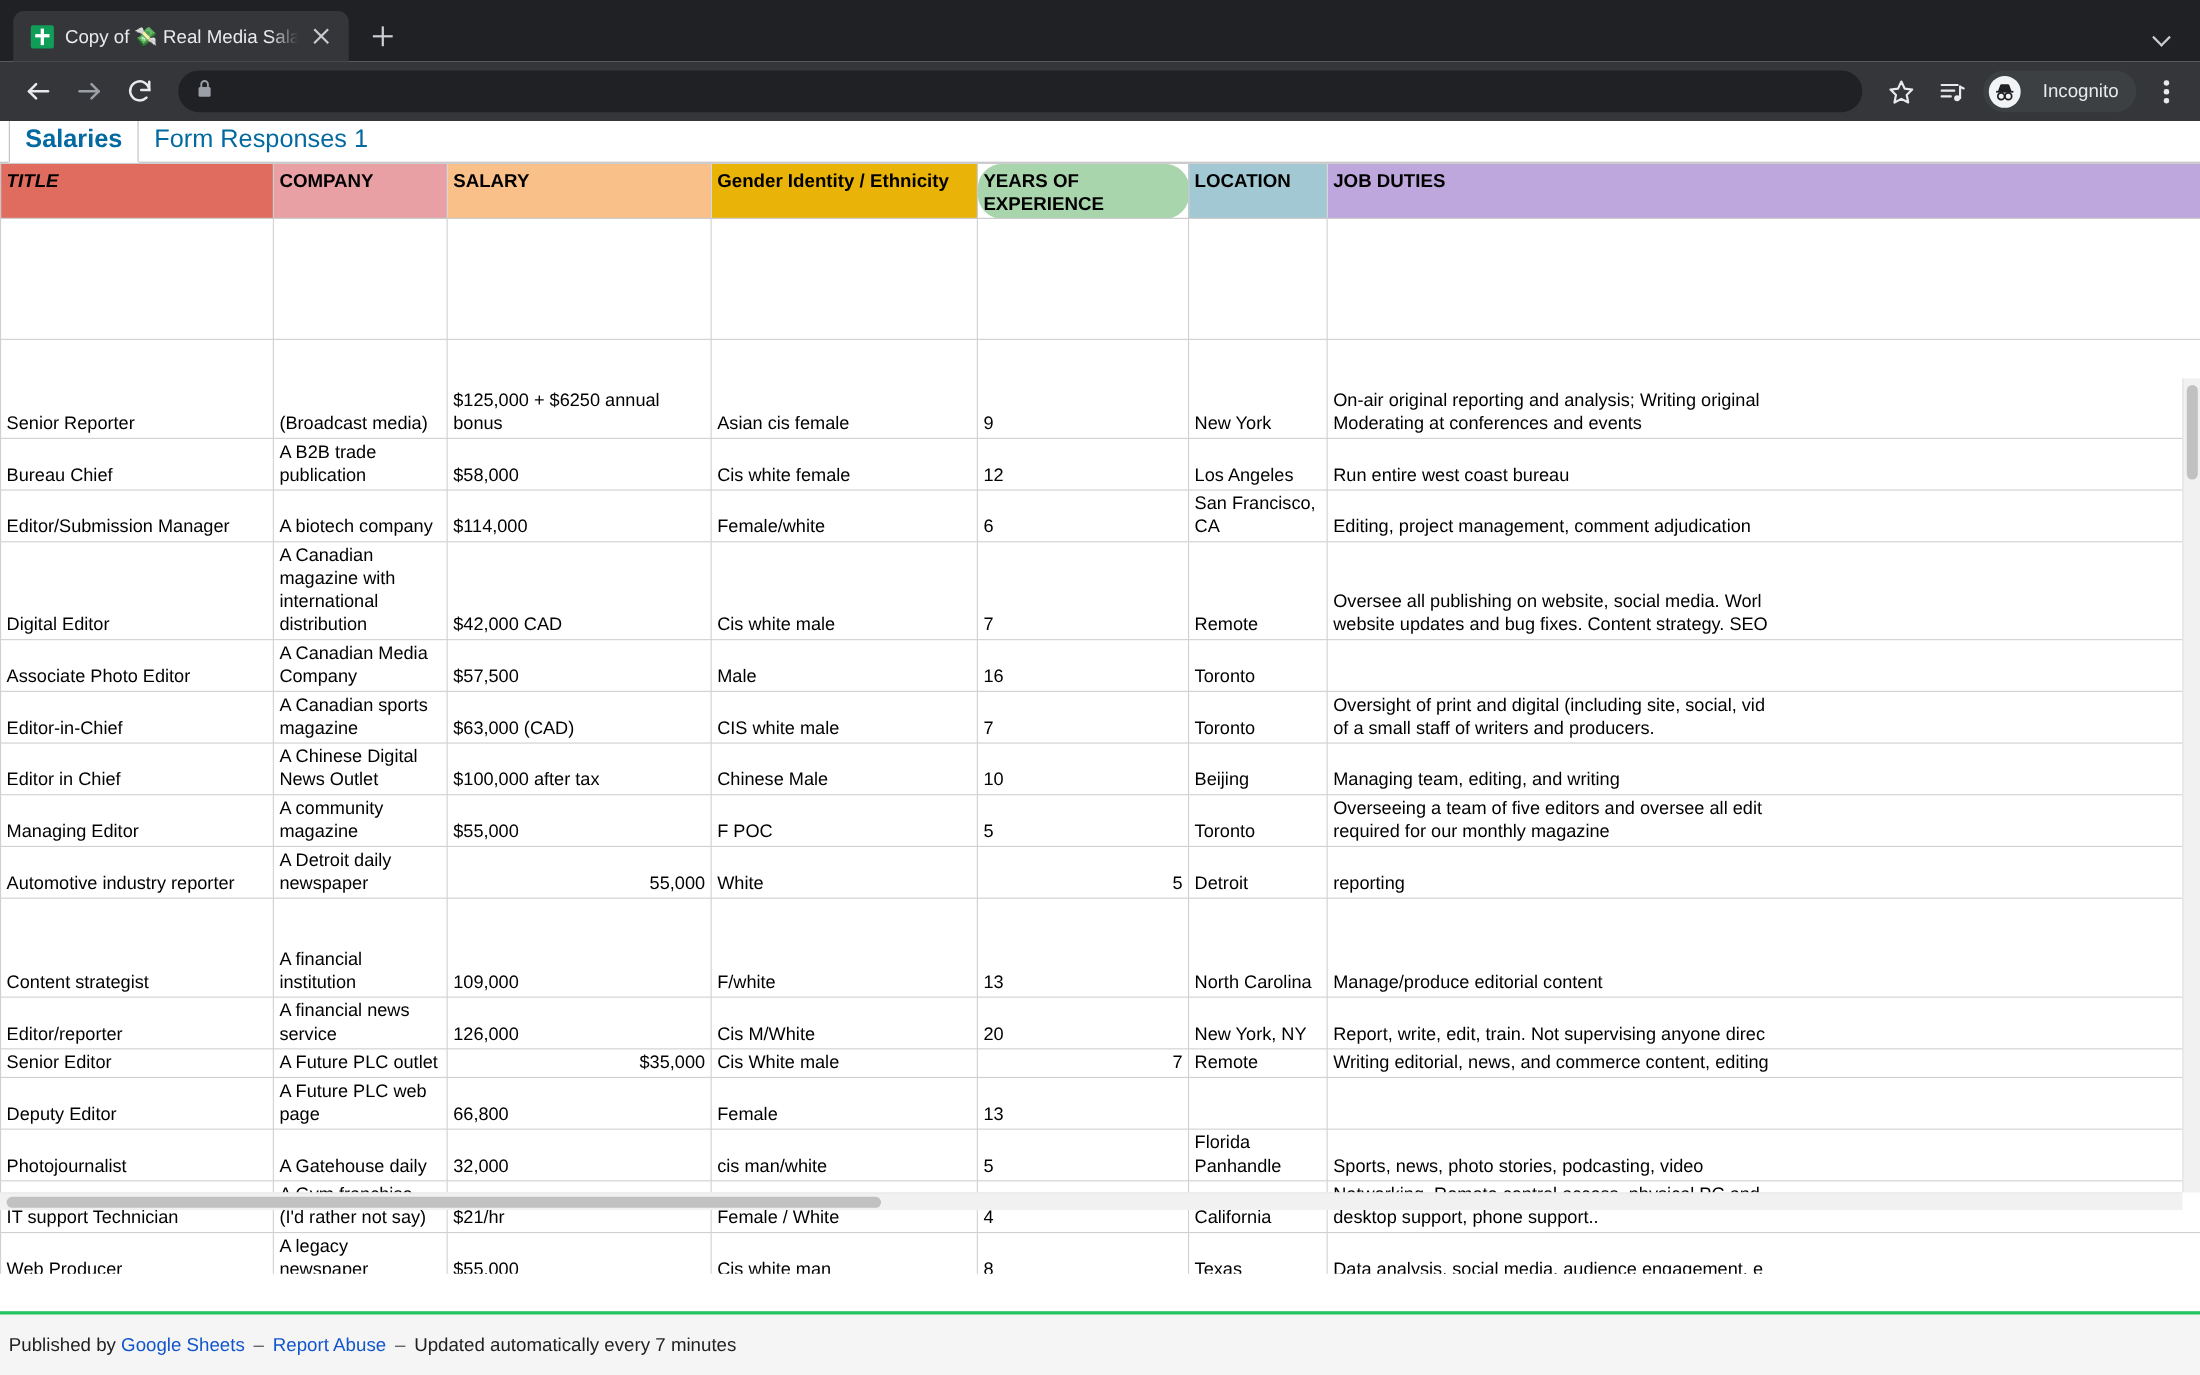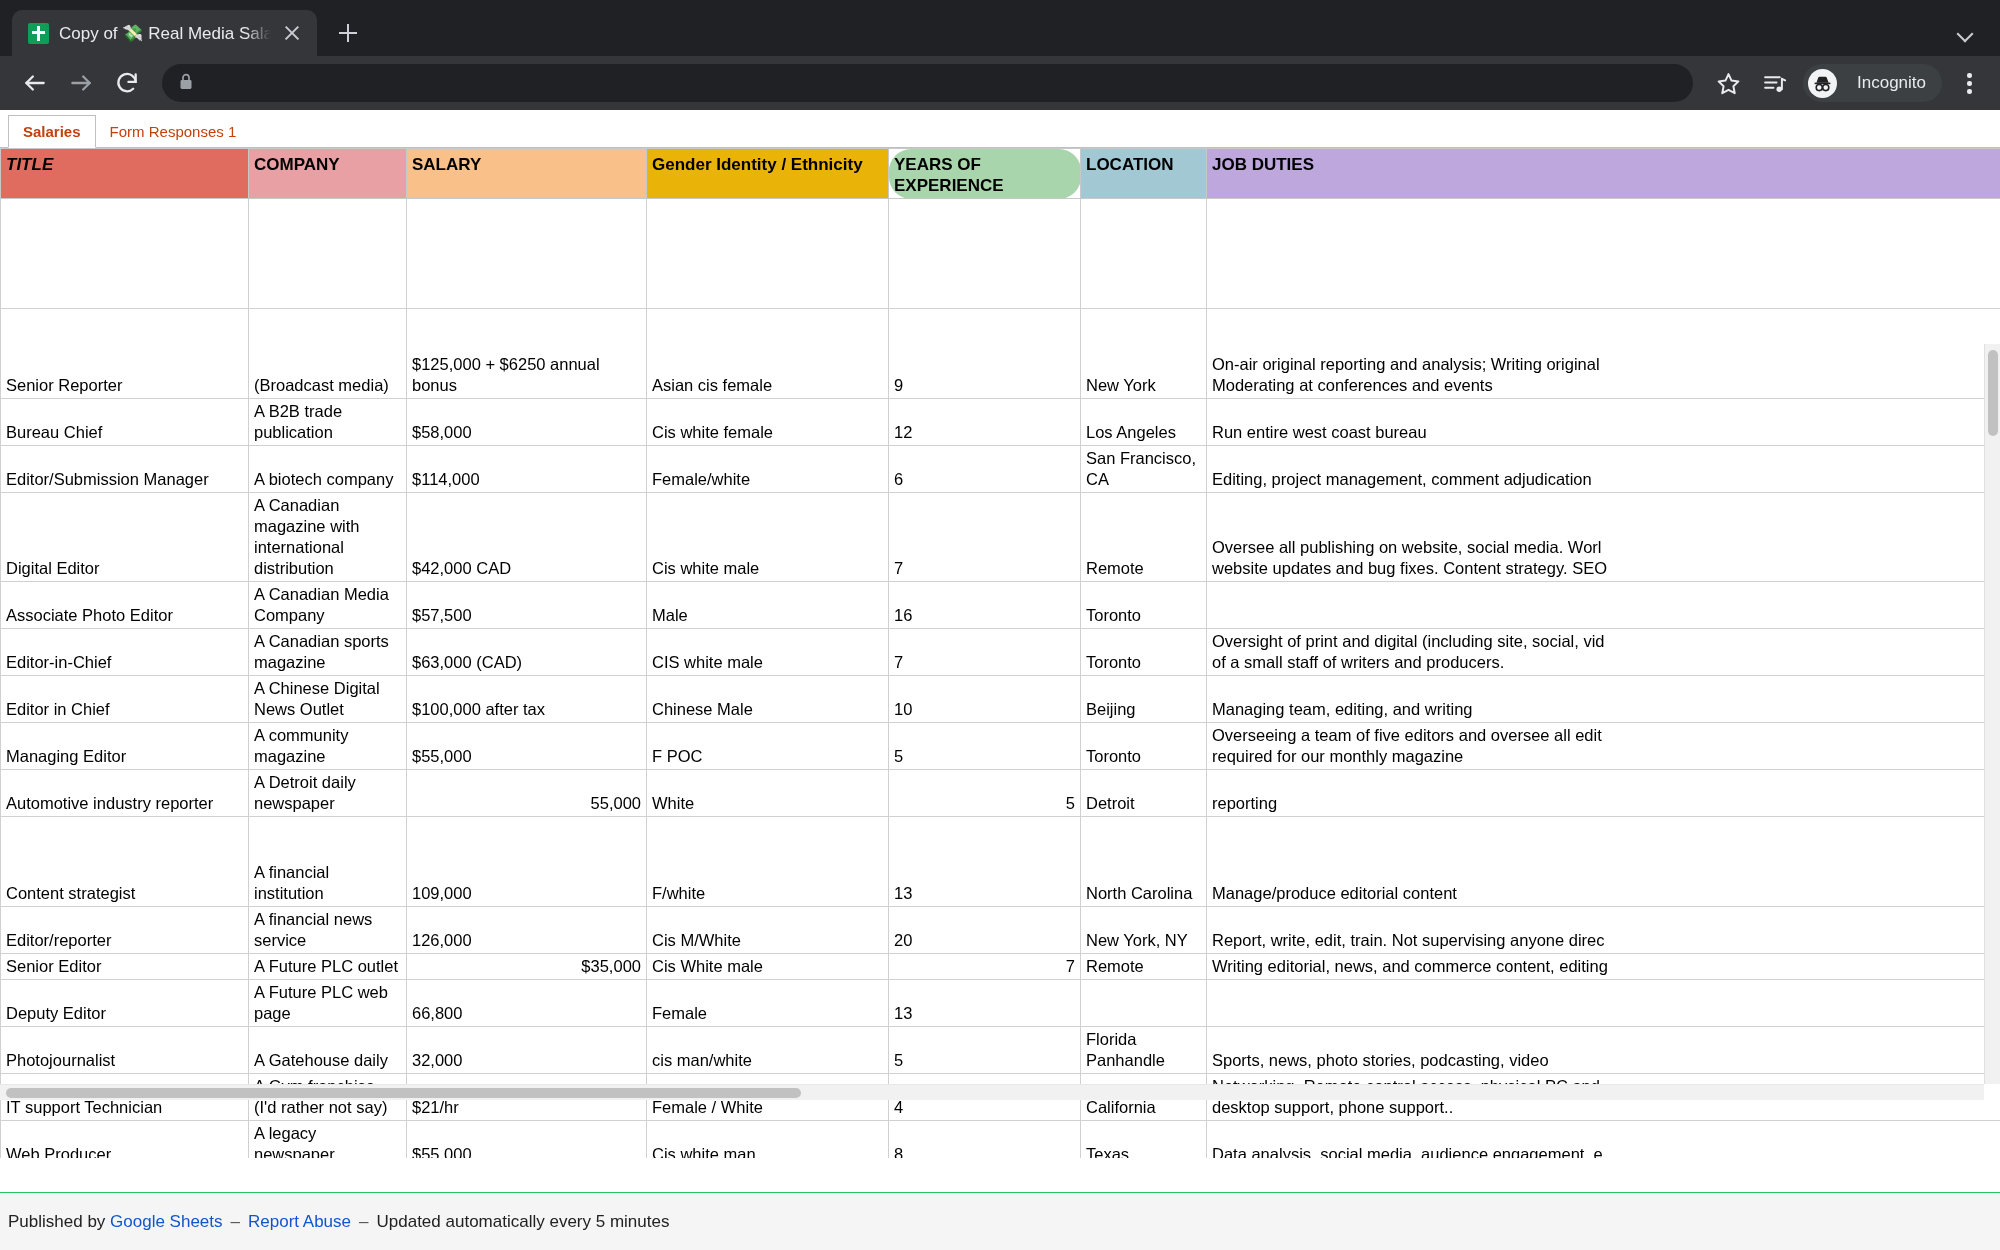--- a/index.html
+++ b/index.html
@@ -117,22 +117,22 @@
   .doc-title {
     font-size: 21px; color: #000; padding: 16px 0 0 8px;
     height: 42px; line-height: 26px;
   }
 
   .sheet-tabs {
     display: flex; align-items: flex-end; height: 38px;
     padding-left: 8px; border-bottom: 1px solid #c0c0c0;
   }
   .sheet-tab {
-    font-size: 15px; padding: 7px 14px 7px 14px;
-    color: #c2410c; white-space: nowrap;
+    font-size: 23px; padding: 7px 14px 7px 14px;
+    color: #0369a1; white-space: nowrap;
   }
   .sheet-tab.active {
     font-weight: bold; border: 1px solid #c0c0c0; border-bottom: 1px solid #fff;
     background: #fff; position: relative; top: 1px;
   }
 
   .grid-wrap { position: relative; height: 1010px; overflow: hidden; }
 
   table.grid {
     border-collapse: collapse; table-layout: fixed;
@@ -176,21 +176,21 @@
     position: absolute; left: 0; right: 16px; bottom: 58px; height: 16px;
     background: #f1f1f1; border-top: 1px solid #e8e8e8;
   }
   .hscroll .thumb {
     position: absolute; left: 6px; top: 3px; width: 795px; height: 10px;
     background: #c1c1c1; border-radius: 5px;
   }
 
   .footer {
     position: absolute; left: 0; right: 0; bottom: 0; height: 58px;
-    background: #f5f5f5; border-top: 1px solid #22c55e;
+    background: #f5f5f5; border-top: 3px solid #22c55e;
     display: flex; align-items: center; padding-left: 8px;
     font-size: 17px; color: #222; gap: 0;
   }
   .footer a { color: #1155cc; text-decoration: none; }
   .footer .sep { padding: 0 8px; color: #555; }
 </style>
 </head>
 <body>
 
 <div class="browser">
@@ -465,17 +465,17 @@
           <div class="thumb"></div>
         </div>
     </div>
 
     <div class="footer">
       <span>Published by</span>&nbsp;
       <a href="#">Google Sheets</a>
       <span class="sep">–</span>
       <a href="#">Report Abuse</a>
       <span class="sep">–</span>
-      <span>Updated automatically every 5 minutes</span>
+      <span>Updated automatically every 7 minutes</span>
     </div>
 
   </div>
 </div>
 
 </body></html>

